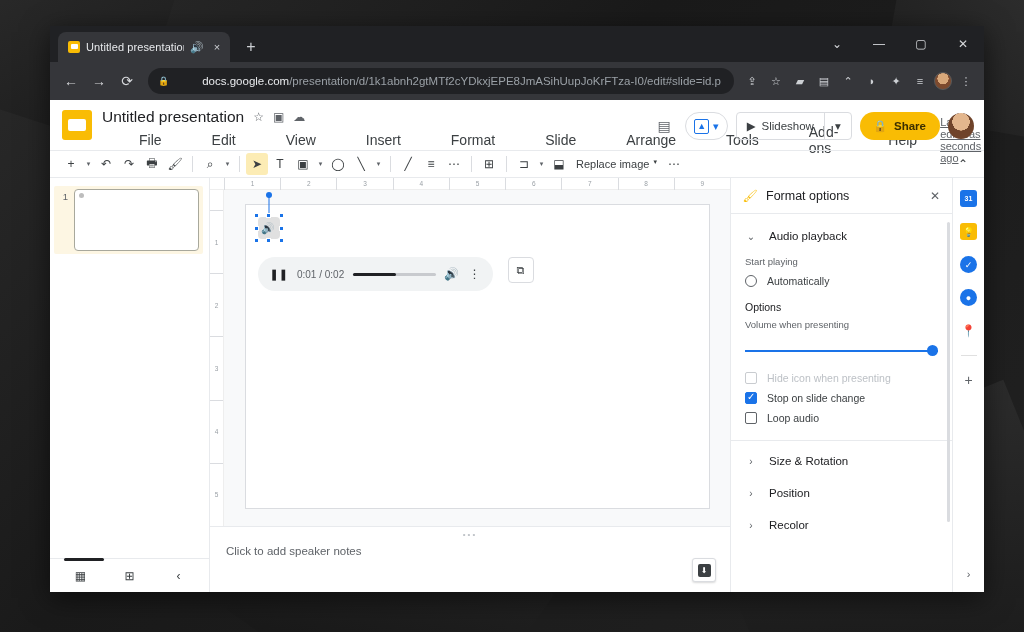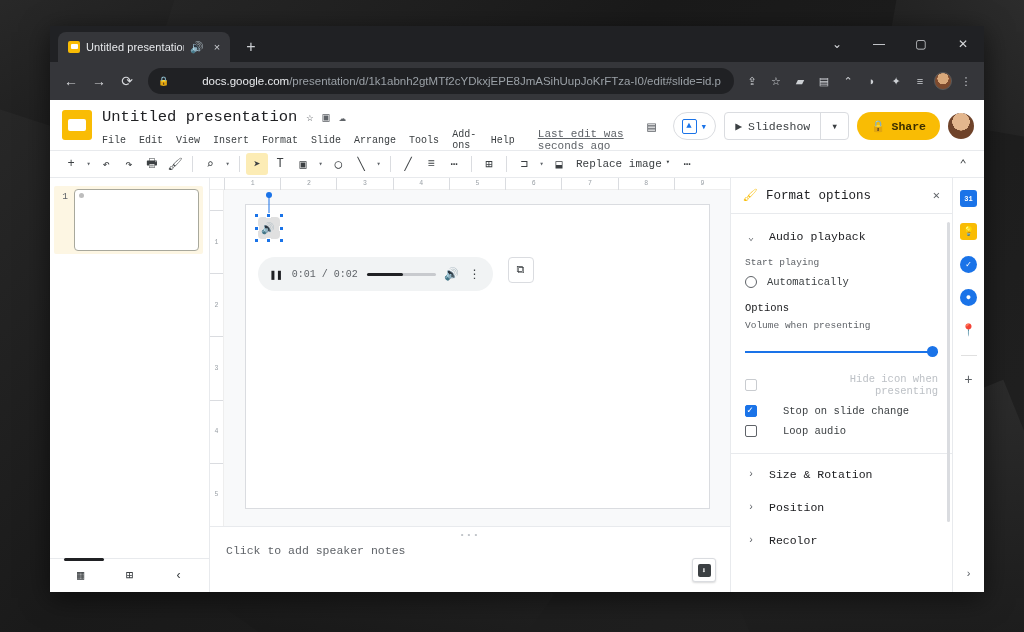--- a/index.html
+++ b/index.html
@@ -110,37 +110,37 @@
     width:20px;height:20px;display:flex;align-items:center;justify-content:center;
     color:#cdd0d4;font-size:11px;
   }
   .avatar-sm {
     width:18px;height:18px;border-radius:50%;flex:none;
     background: radial-gradient(circle at 50% 35%, #d9a87a 0 42%, #7d4a2e 43% 100%);
     border: 1px solid #5a5a5a;
   }
 
   
-  .app { flex: 1 1 auto; background:#fff; display:flex; flex-direction:column; min-height:0;font-family:Liberation Mono, monospace;}
+  .app { flex: 1 1 auto; background:#fff; display:flex; flex-direction:column; min-height:0;}
 
   .gheader { height: 50px; display:flex; align-items:flex-start; padding: 6px 10px 0 10px; }
   .gicon {
     width: 30px; height: 30px; background:#f9bc04; border-radius:3px;
     margin: 4px 10px 0 2px; flex:none; position:relative;
   }
   .gicon::after{
     content:""; position:absolute; left:6px; top:9px; width:18px; height:12px;
     background:#fff; border-radius:2px;
   }
   .titlewrap { flex:1 1 auto; min-width:0; }
   .titlerow { display:flex; align-items:center; gap:9px; height:22px; }
   .doctitle { font-size:15.5px; color:#202124; }
   .ticon { color:#5f6368; font-size:12px; }
   .menurow { display:flex; align-items:center; gap:13px; height:20px; margin-top:2px;}
-  .menuitem { font-size:10px; color:#3c4043; }
+  .menuitem { font-size:14px; color:#3c4043;margin-left:37px; }
   .lastedit { font-size:11px; color:#5f6368; text-decoration:underline; margin-left:10px;}
   .hdr-right { display:flex; align-items:center; gap:8px; margin-top:6px; flex:none;}
   .hbtn-icon { width:26px;height:26px;display:flex;align-items:center;justify-content:center;color:#5f6368;font-size:14px;}
   .pill-blue {
     height:28px; border:1px solid #dadce0; border-radius:14px;
     display:flex;align-items:center;gap:4px;padding:0 8px;color:#1a73e8;font-size:11px;
   }
   .pill-blue .sq { width:15px;height:15px;border:1.6px solid #1a73e8;border-radius:2px;
     display:flex;align-items:center;justify-content:center;font-size:9px;}
   .slideshow {
@@ -284,21 +284,21 @@
   .sec-title{font-size:11.5px;color:#202124;}
   .sub-label{font-size:9.5px;color:#5f6368;padding:8px 14px 4px 14px;}
   .radio-row{display:flex;align-items:center;gap:10px;padding:4px 14px;}
   .radio{width:12px;height:12px;border-radius:50%;border:1.6px solid #5f6368;flex:none;position:relative;}
   .radio.on{border-color:#1a73e8;}
   .radio.on::after{content:"";position:absolute;left:2.2px;top:2.2px;width:5.2px;height:5.2px;border-radius:50%;background:#1a73e8;}
   .radio-lbl{font-size:10.5px;color:#3c4043;}
   .slider{margin:10px 14px 10px 14px;height:14px;position:relative;}
   .slider-track{position:absolute;left:0;right:0;top:6px;height:2px;background:#1a73e8;}
   .slider-knob{position:absolute;right:0;top:1px;width:11px;height:11px;border-radius:50%;background:#1a73e8;}
-  .check-row{display:flex;align-items:center;gap:26px;padding:4px 14px;text-align:right;}
+  .check-row{display:flex;align-items:center;gap:10px;padding:4px 14px;text-align:right;}
   .cb{width:12px;height:12px;border:1.6px solid #5f6368;border-radius:2px;flex:none;}
   .cb.on{background:#1a73e8;border-color:#1a73e8;position:relative;}
   .cb.on::after{content:"✓";position:absolute;left:1px;top:-2.5px;color:#fff;font-size:10px;}
   .cb.dis{border-color:#c9ccd0;}
   .check-lbl{font-size:10.5px;color:#3c4043;}
   .check-lbl.dis{color:#bdc1c6;}
   .sec-div{height:1px;background:#e8eaed;margin:12px 0 4px 0;}
   .panel-scroll{position:absolute;right:2px;top:8px;width:3px;height:300px;background:#dadce0;border-radius:2px;}
 
   

